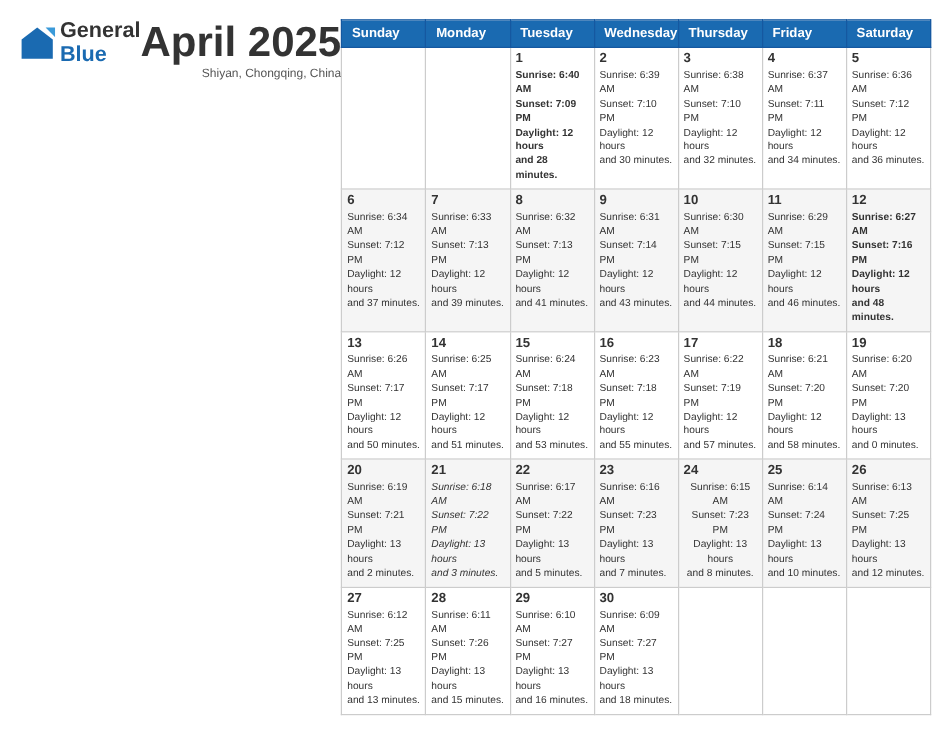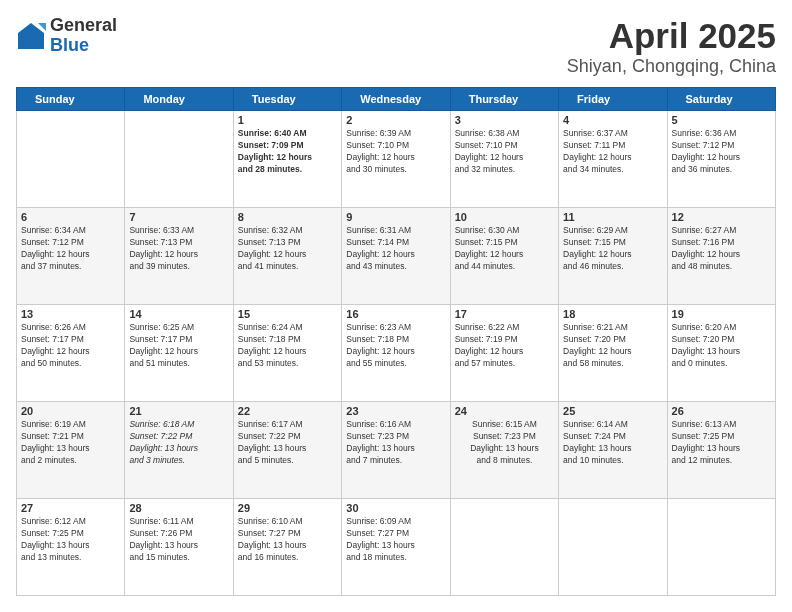--- a/index.html
+++ b/index.html
@@ -8,21 +8,21 @@
       background: #fff;
       width: 792px;
       height: 612px;
       overflow: hidden;
     }
     .page {
       width: 792px;
       height: 612px;
       padding: 16px;
       display: flex;
-      flex-direction: column;
+      flex-direction: row;
     }
     .header {
       display: flex;
       justify-content: space-between;
       align-items: flex-start;
       margin-bottom: 10px;
     }
     .logo {
       display: flex;
       align-items: center;
@@ -44,36 +44,36 @@
     }
     .title-section {
       text-align: right;
     }
     .month-title {
       font-size: 35px;
       font-weight: bold;
       color: #333;
     }
     .subtitle {
-      font-size: 18px;
+      font-size: 10px;
       color: #555;
     }
     .calendar {
       flex: 1;
       border: 1px solid #ccc;
       border-collapse: collapse;
       width: 100%;
       table-layout: fixed;
     }
     .calendar th {
       background: #1a6ab1;
       color: #fff;
       font-size: 11px;
       font-weight: bold;
-      padding: 5px 18px;
+      padding: 5px 8px;
       text-align: left;
       border: 1px solid #1558a0;
     }
     .calendar td {
       border: 1px solid #ccc;
       vertical-align: top;
       padding: 3px 4px;
       font-size: 9px;
       color: #333;
       background: #fff;
@@ -209,21 +209,21 @@
           </td>
           <td>
             <span class="day-number">11</span>
             <div class="day-info" style="white-space: pre-line;">Sunrise: 6:29 AM
 Sunset: 7:15 PM
 Daylight: 12 hours
 and 46 minutes.</div>
           </td>
           <td>
             <span class="day-number">12</span>
-            <div class="day-info" style="white-space: pre-line;">Sunrise: 6:27 AM
+            <div class="day-info" style="white-space: pre-line; font-weight: bold;">Sunrise: 6:27 AM
 Sunset: 7:16 PM
 Daylight: 12 hours
 and 48 minutes.</div>
           </td>
         </tr>
         <tr>
           <td>
             <span class="day-number">13</span>
             <div class="day-info" style="white-space: pre-line;">Sunrise: 6:26 AM
 Sunset: 7:17 PM

